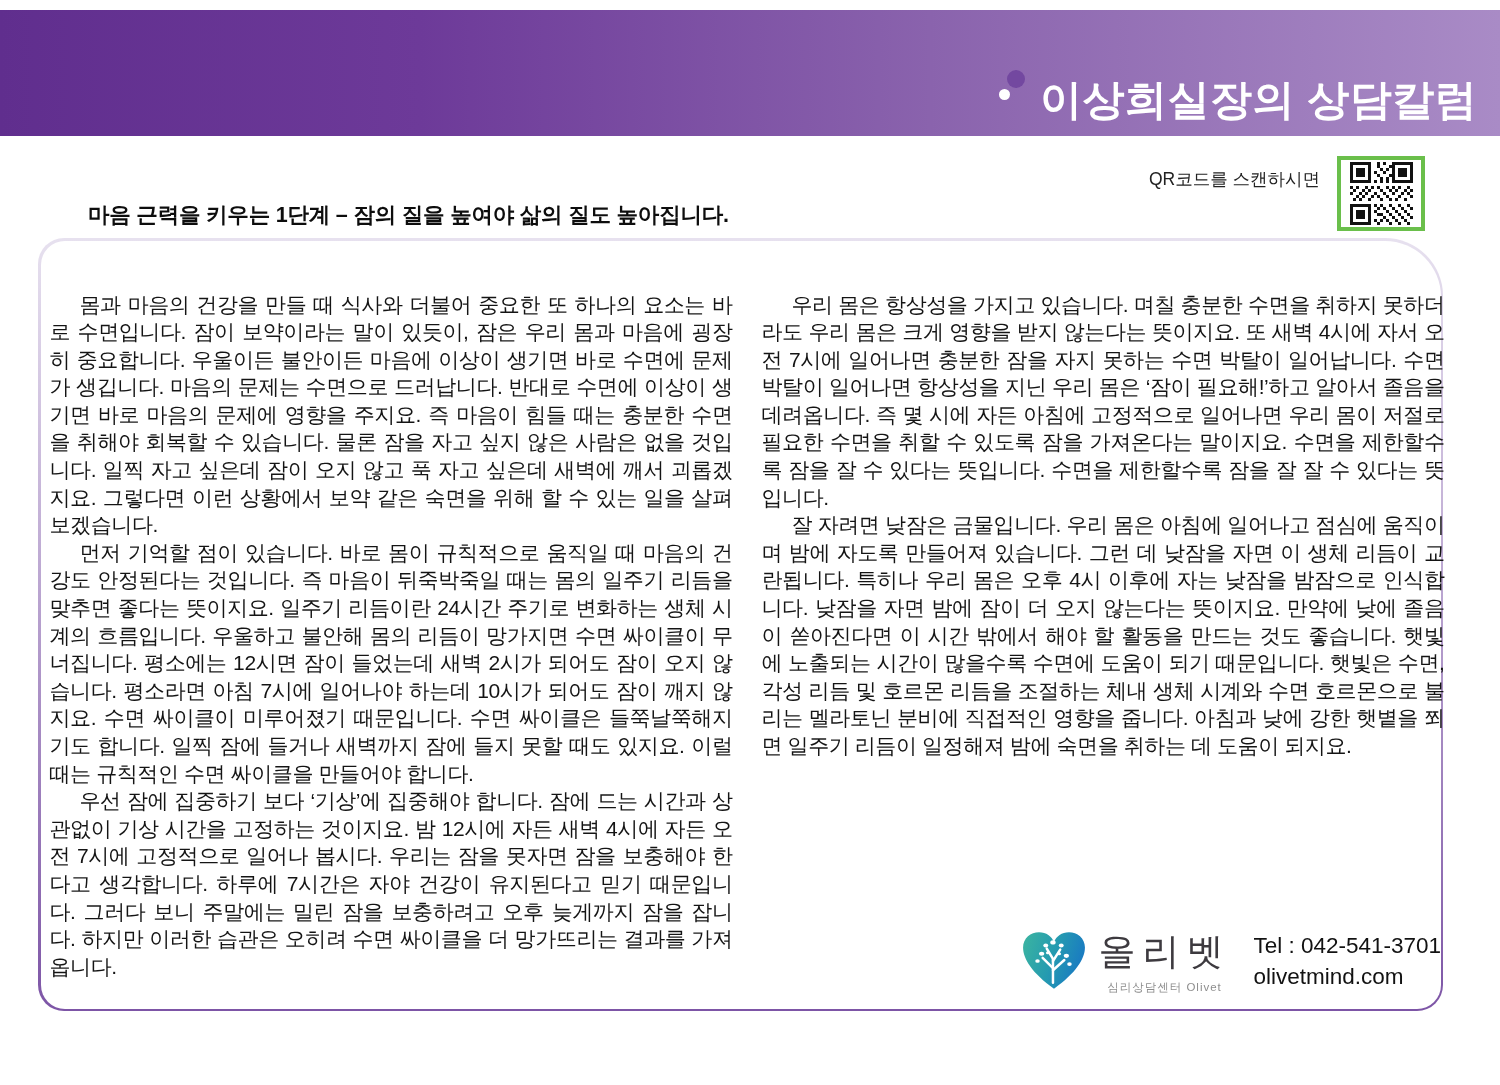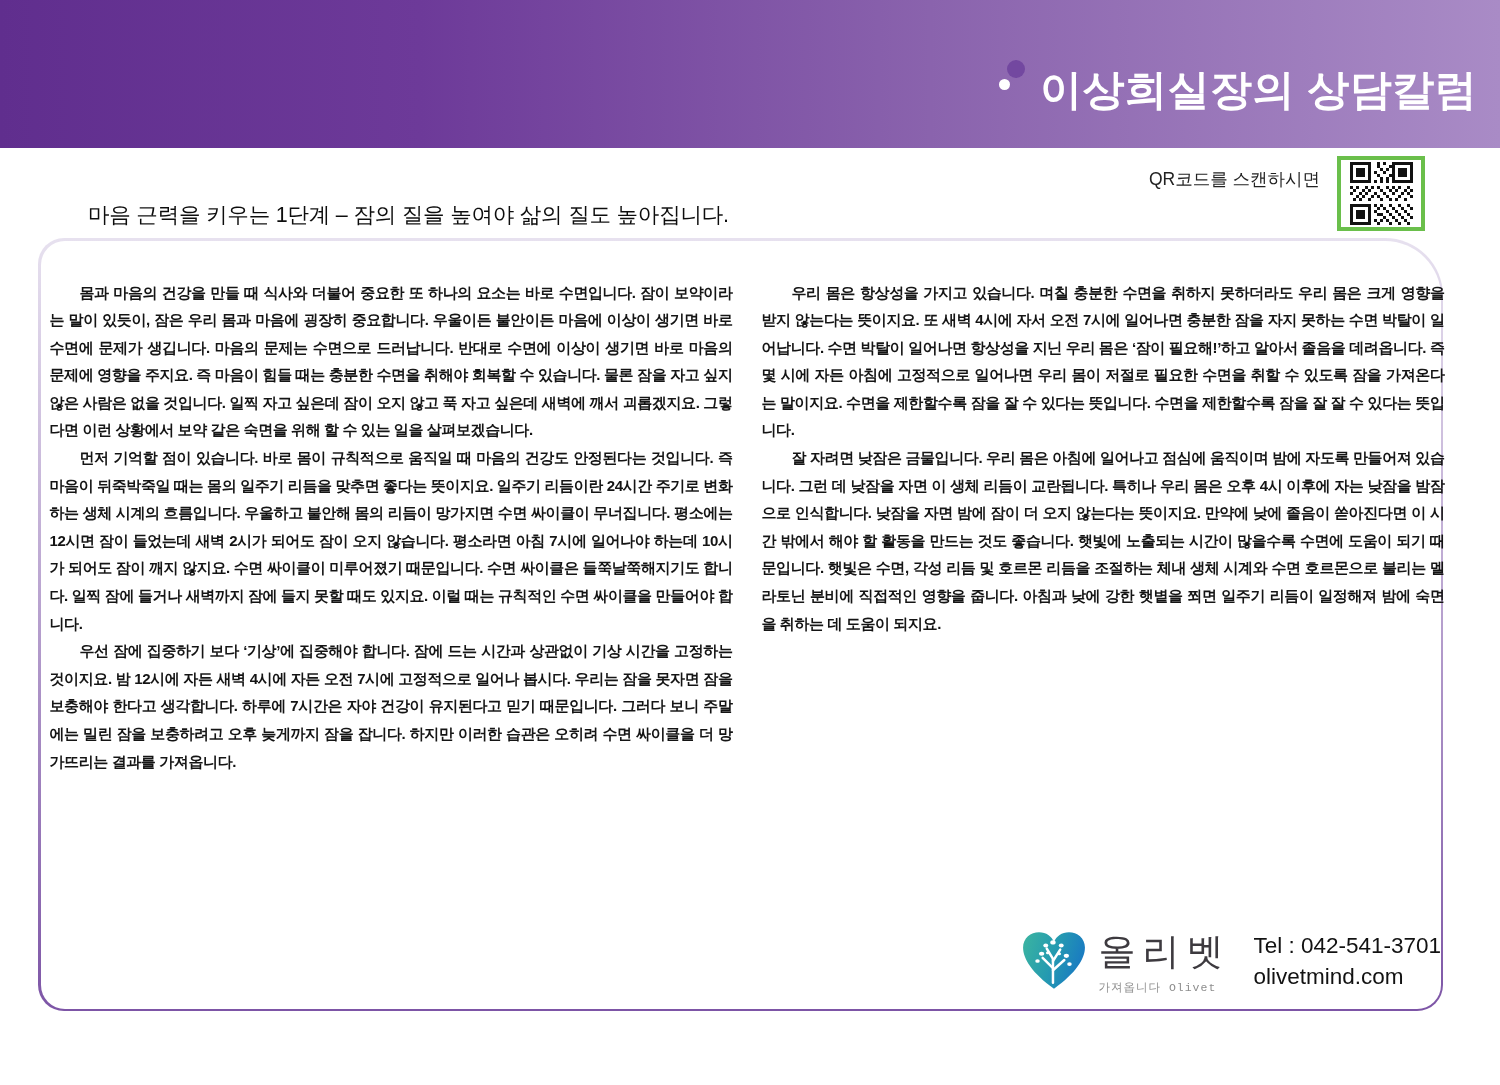--- a/index.html
+++ b/index.html
@@ -6,21 +6,21 @@
   html,body { background:#ffffff; }
   body {
     width:1500px; height:1085px;
     position:relative; overflow:hidden;
     font-family:"Liberation Sans","DejaVu Sans",sans-serif;
     color:#111;
   }
 
   
   .header {
-    position:absolute; left:0; top:0; width:1500px; height:148px;
+    position:absolute; left:0; top:10px; width:1500px; height:126px;
     background:linear-gradient(90deg,#602e8e 0%,#6d3a99 28%,#8a63ad 62%,#a98bc6 100%);
   }
   .header-title {
     position:absolute; left:1040px; top:62px;
     color:#ffffff; font-size:42px; font-weight:bold; letter-spacing:0.5px;
     white-space:nowrap;
   }
   .dot-purple {
     position:absolute; left:1007px; top:60px; width:18px; height:18px;
     border-radius:50%; background:#7348a0;
@@ -39,56 +39,56 @@
   }
   .qr-box {
     position:absolute; left:1337px; top:156px; width:88px; height:75px;
     border:4px solid #6abf4b; background:#ffffff; padding:2px;
   }
   .qr-box svg { width:100%; height:100%; display:block; }
 
   
   .headline {
     position:absolute; left:88px; top:200px;
-    font-size:21.5px; font-weight:normal; color:#0d0d0d; letter-spacing:-0.2px;
+    font-size:21.5px; font-weight:bold; color:#0d0d0d; letter-spacing:-0.2px;
     white-space:nowrap;
   }
 
   
   .panel {
     position:absolute; left:38px; top:238px; width:1405px; height:773px;
     border-radius:26px 58px 26px 26px;
     background:linear-gradient(180deg,#e7e1ef 0%,#bba6d1 45%,#7d55a6 100%);
     padding:2.5px;
   }
   .panel-inner {
     width:100%; height:100%; background:#ffffff;
     border-radius:24px 56px 24px 24px; position:relative;
   }
 
   .col {
-    position:absolute; top:38px; width:683px;
-    font-size:15px; line-height:27.6px; letter-spacing:-0.4px;
-    text-align:justify; word-break:break-all; color:#141414;font-weight:bold;
+    position:absolute; top:50px; width:683px;
+    font-size:21px; line-height:27.6px; letter-spacing:-0.4px;
+    text-align:justify; word-break:break-all; color:#141414;
   }
   .col p { text-indent:30px; margin:0; }
   .col-left  { left:9px; }
   .col-right { left:721px; }
   .source-line {
     text-indent:0 !important; text-align:center; margin-top:26px !important;
     color:#1a1a1a;
   }
 
   
   .brand {
     position:absolute; left:980px; top:686px;
     display:flex; align-items:center;
   }
   .heart-logo { width:66px; height:60px; flex:0 0 auto; }
-  .logo-text { margin-left:12px; text-align:left;font-family:Liberation Mono, monospace; }
+  .logo-text { margin-left:12px; text-align:center; }
   .logo-name {
     font-size:37px; color:#3d3a3f; letter-spacing:7px; font-weight:500;
     white-space:nowrap;
   }
   .logo-sub {
     font-size:11.5px; color:#8d8d8d; letter-spacing:1px; margin-top:3px;
     white-space:nowrap;
   }
   .contact { margin-left:23px; font-size:22.5px; line-height:31px; color:#121212; font-weight:500; white-space:nowrap; }
 </style>
@@ -246,21 +246,21 @@
           <ellipse cx="39" cy="14" rx="2.4" ry="2"></ellipse>
           <ellipse cx="44" cy="24" rx="2.6" ry="2"></ellipse>
           <ellipse cx="16" cy="29" rx="2.2" ry="1.8"></ellipse>
           <ellipse cx="47" cy="32" rx="2.2" ry="1.8"></ellipse>
           <ellipse cx="26" cy="21" rx="1.8" ry="1.5"></ellipse>
           <ellipse cx="37" cy="22" rx="1.8" ry="1.5"></ellipse>
         </g>
       </svg>
       <div class="logo-text">
         <div class="logo-name">올리벳</div>
-        <div class="logo-sub">가져옵니다 Olivet</div>
+        <div class="logo-sub">심리상담센터 Olivet</div>
       </div>
       <div class="contact">
         <div>Tel : 042-541-3701</div>
         <div>olivetmind.com</div>
       </div>
     </div>
 
   </div>
 </div>
 

